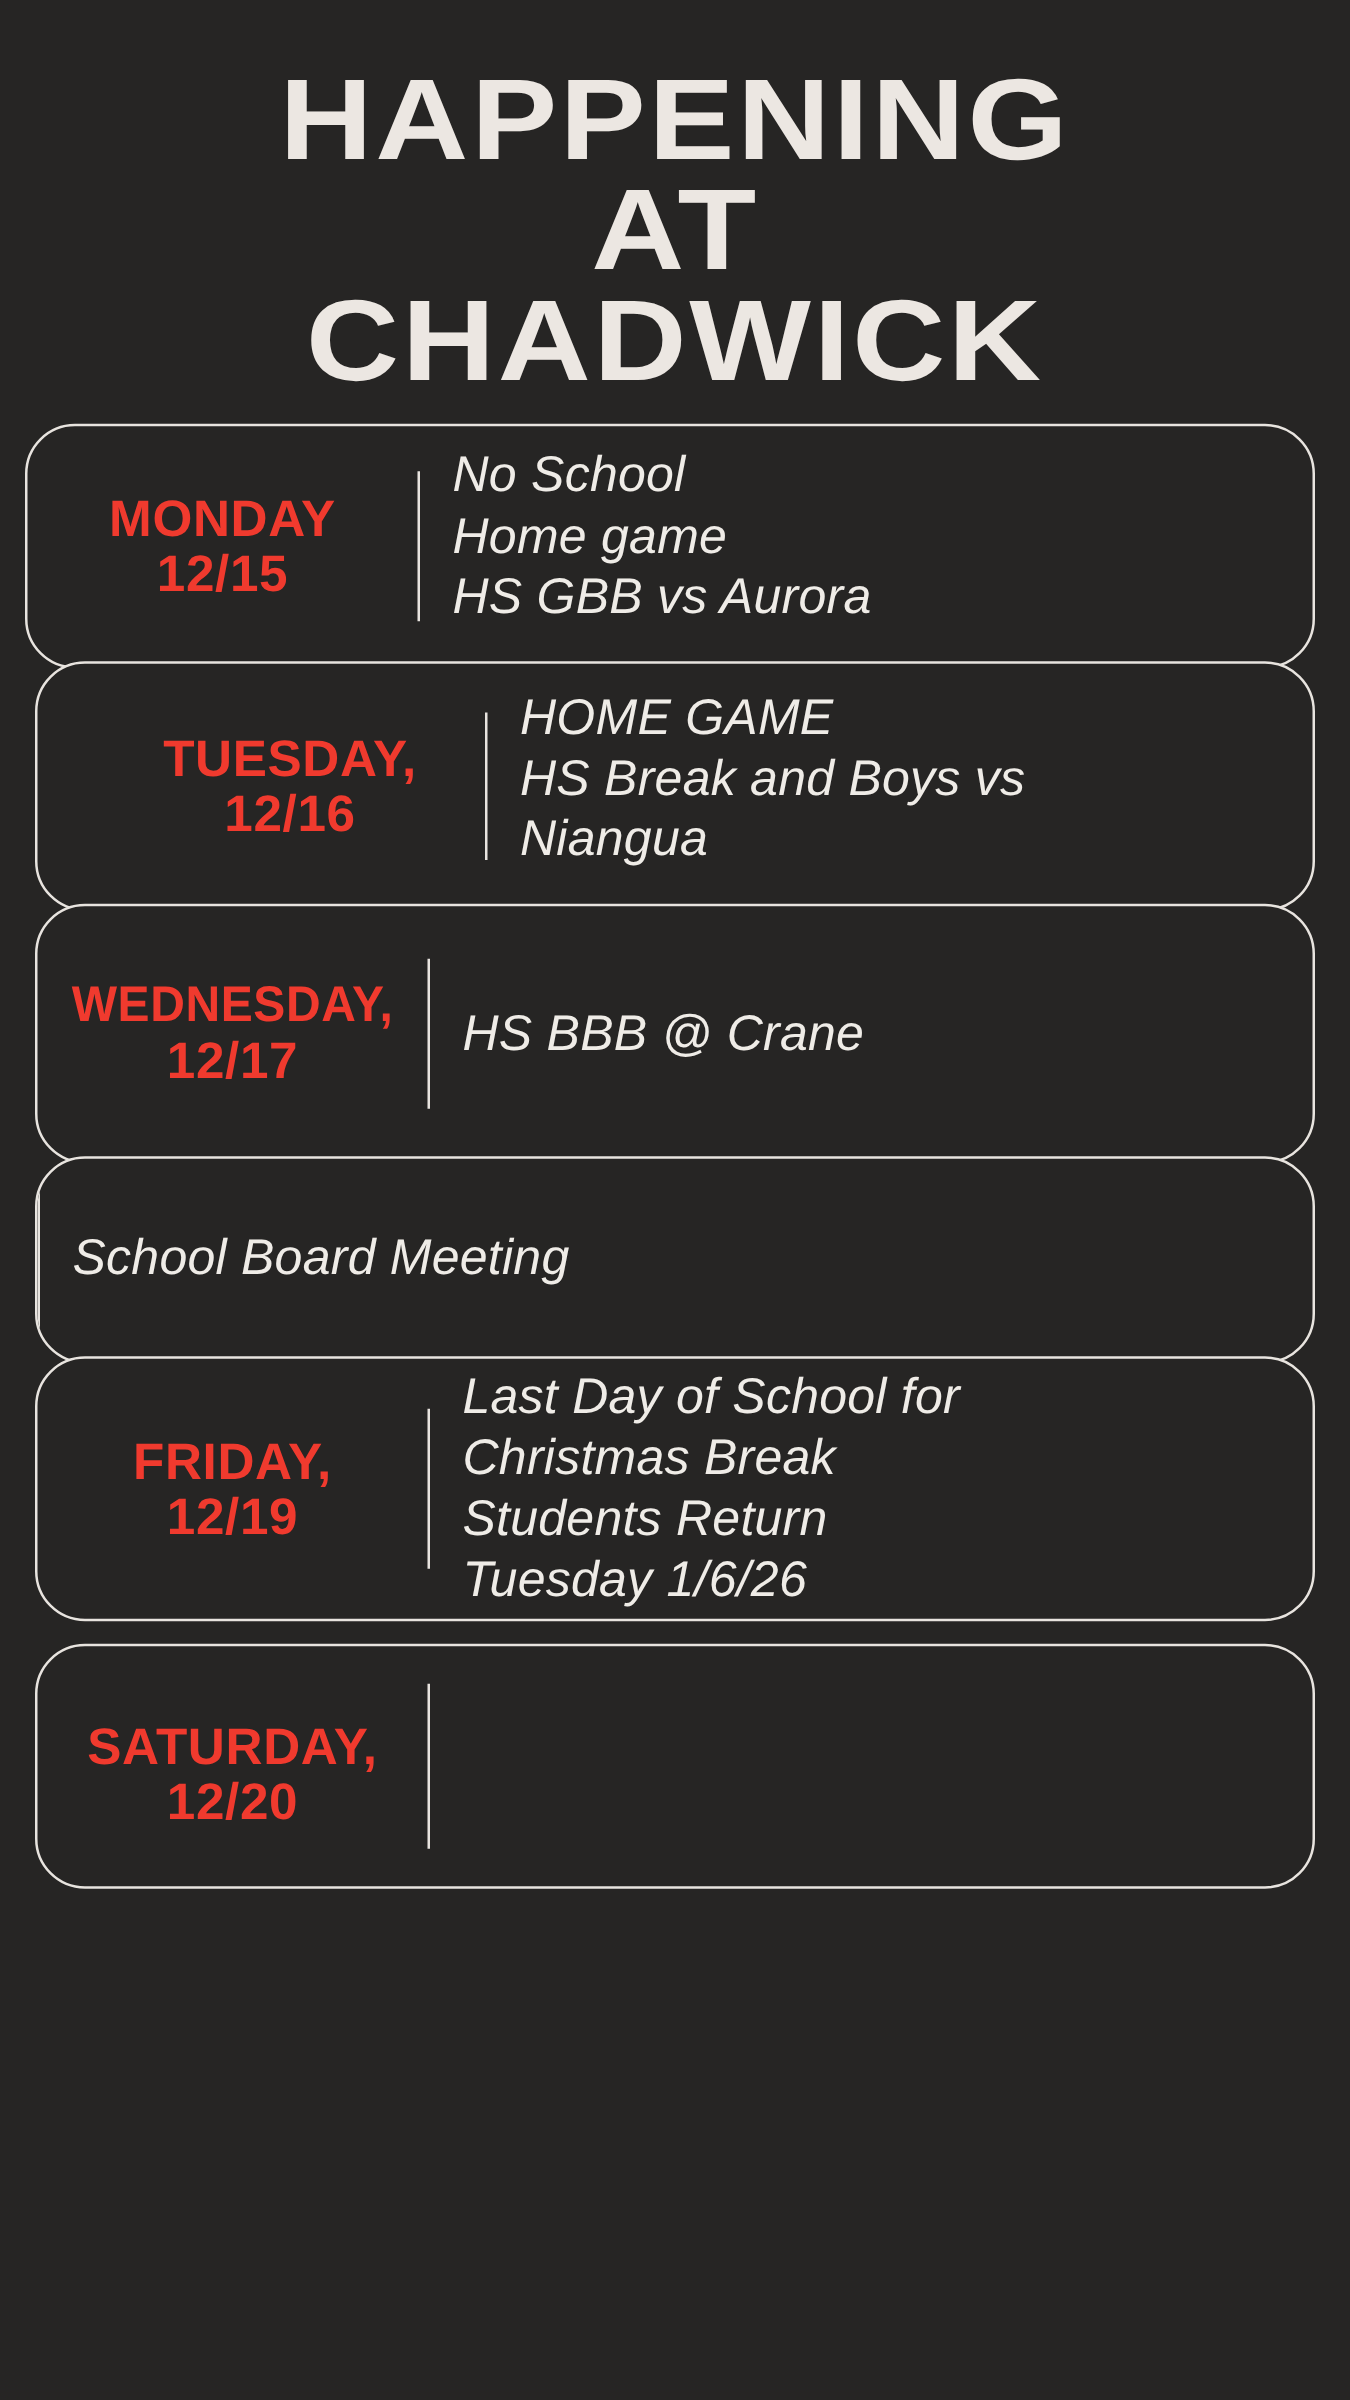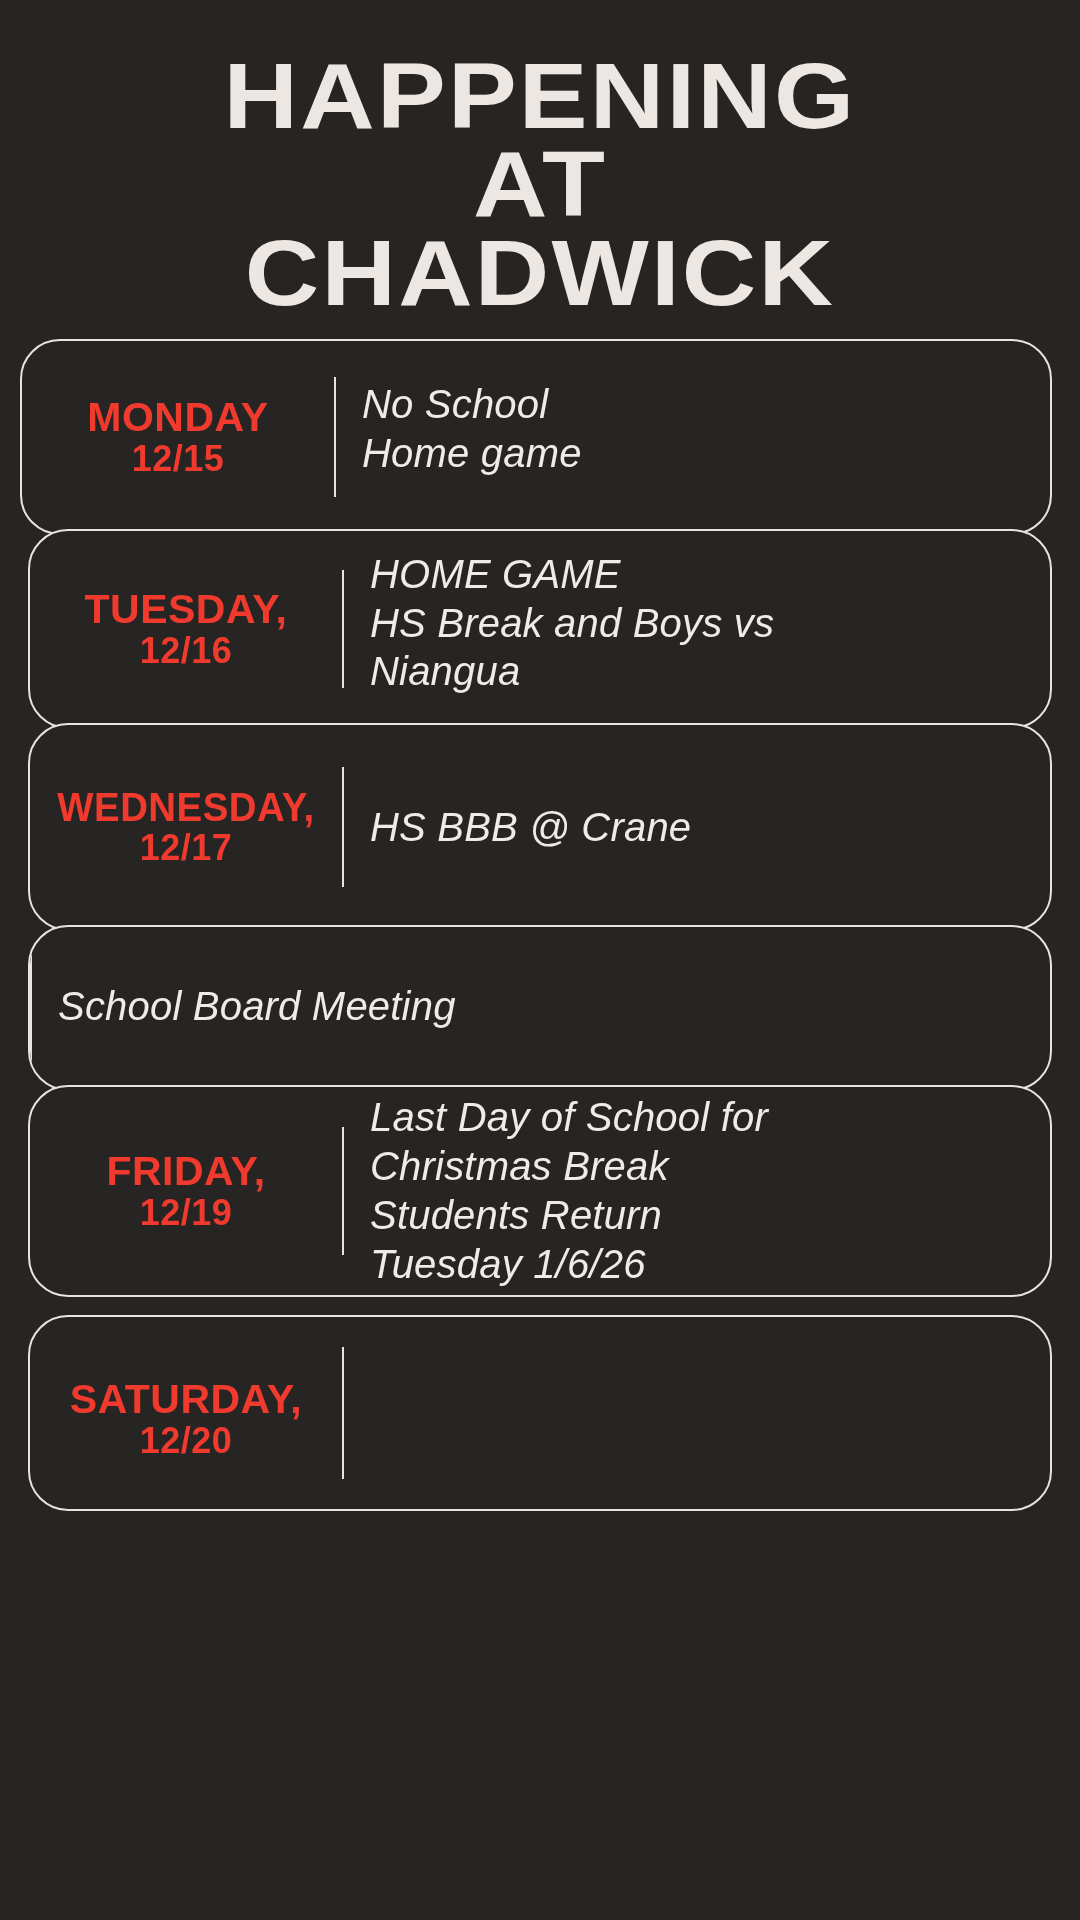--- a/index.html
+++ b/index.html
@@ -70,21 +70,21 @@
     line-height: 1.08;
   }
   .day-name {
     display: block;
     font-size: 41px;
     letter-spacing: 0.5px;
     white-space: nowrap;
   }
   .day-date {
     display: block;
-    font-size: 36px;
+    font-size: 41px;
     letter-spacing: 0.5px;
   }
   .card.wide-day .day-name { font-size: 40px; transform: scaleX(0.96); }
 
   .divider {
     flex: 0 0 2px;
     width: 2px;
     background: #e8e4df;
     align-self: center;
   }
@@ -97,21 +97,21 @@
     font-style: italic;
     font-size: 40px;
     line-height: 1.22;
     letter-spacing: 0.2px;
   }
   .card-event .ev-line { display: block; white-space: pre; }
 
   
   .card.c1 { height: 196px; margin-left: 20px; }
   .card.c1 .divider { height: 120px; }
-  .card.c2 { height: 200px; }
+  .card.c2 { height: 200px; padding-left: 46px; }
   .card.c2 .divider { height: 118px; }
   .card.c3 { height: 208px; }
   .card.c3 .divider { height: 120px; }
   .card.c4 { height: 166px; }
   .card.c4 .divider { height: 110px; }
   .card.c5 { height: 212px; }
   .card.c5 .divider { height: 128px; }
   .card.c6 { height: 196px; margin-top: 18px; }
   .card.c6 .divider { height: 132px; }
 
@@ -136,20 +136,21 @@
 
     <div class="card c1">
       <div class="card-day">
         <span class="day-name">MONDAY</span>
         <span class="day-date">12/15</span>
       </div>
       <div class="divider"></div>
       <div class="card-event">
         <span class="ev-line">No School</span>
         <span class="ev-line">Home game</span>
+        <span class="ev-line">HS GBB vs Aurora</span>
       </div>
     </div>
 
     <div class="card c2">
       <div class="card-day">
         <span class="day-name">TUESDAY,</span>
         <span class="day-date">12/16</span>
       </div>
       <div class="divider"></div>
       <div class="card-event">

